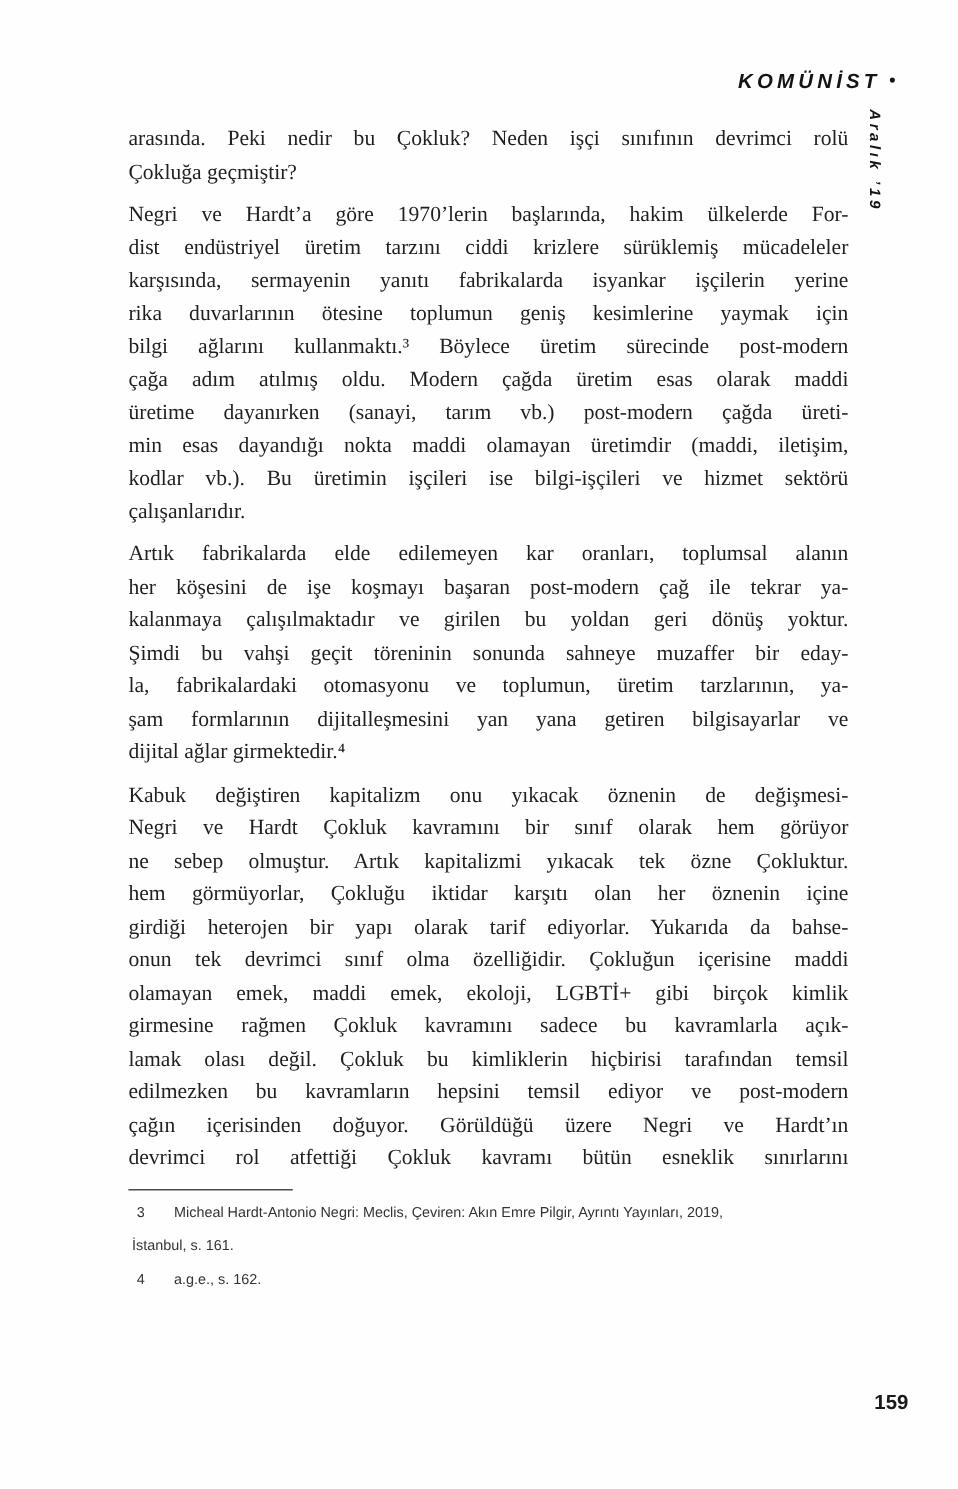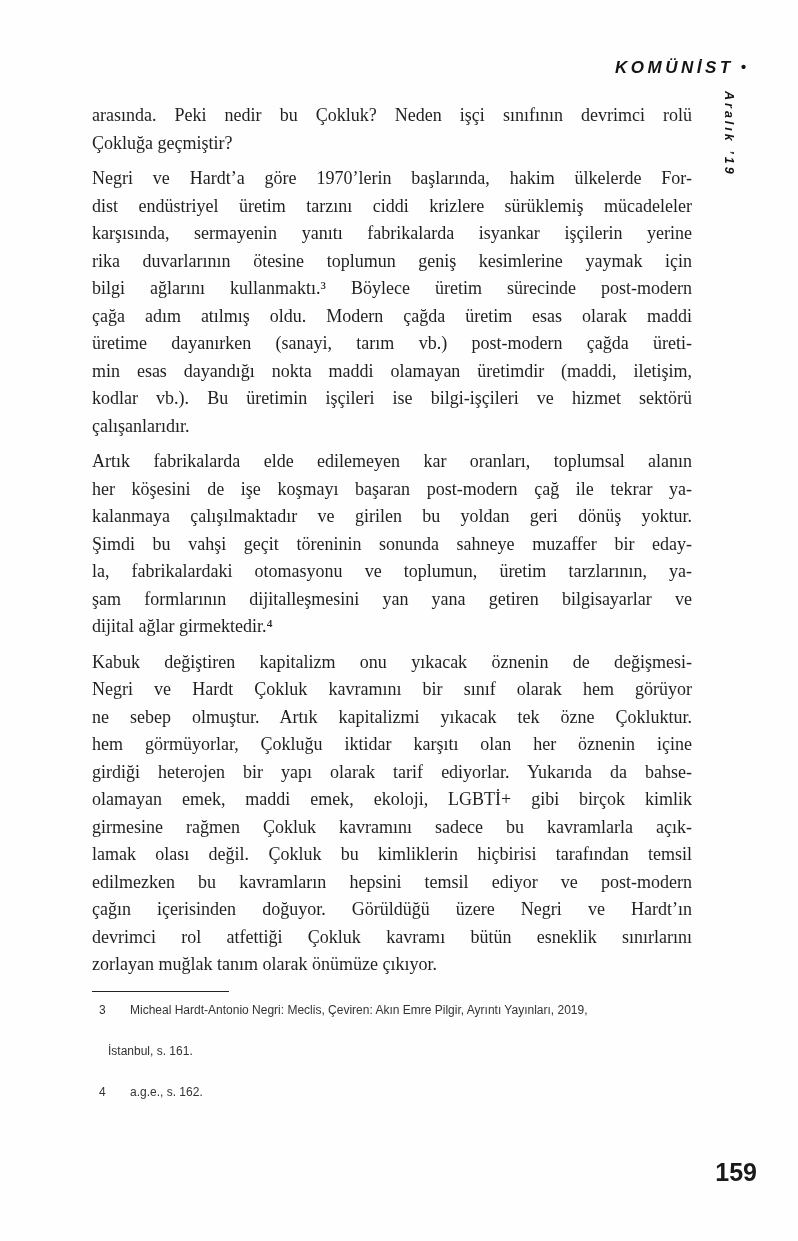--- a/index.html
+++ b/index.html
@@ -36,21 +36,21 @@
     writing-mode: vertical-rl;
     font-family: "Liberation Sans", sans-serif;
     font-weight: bold; font-style: italic;
     font-size: 12.5px; letter-spacing: 3px;
     color: #141414;
     white-space: nowrap;
   }
   
   .body-text {
     position: absolute;
-    left: 92px; top: 102px;
+    left: 107px; top: 102px;
     width: 600px;
     font-size: 18px;
     line-height: 27.5px;
     color: #1f1f1f;
   }
   .paragraph { margin: 0 0 8px 0; }
   .paragraph:last-of-type { margin-bottom: 12px; }
   .line {
     text-align: justify;
     text-align-last: justify;
@@ -70,28 +70,28 @@
     font-size: 12px;
     line-height: 25px;
     color: #333333;
   }
   .footnote { margin: 0; }
   .fn-num {
     display: inline-block;
     width: 31px;
     padding-left: 7px;
   }
-  .fn-line-cont { margin: 16px; }
+  .fn-line-cont { margin: 3px; }
   
   .page-number {
     position: absolute;
     top: 1160px; right: 41px;
     font-family: "Liberation Sans", sans-serif;
     font-weight: bold;
-    font-size: 25px;
+    font-size: 17px;
     line-height: 1;
     color: #1a1a1a;
   }
 </style>
 </head>
 <body>
 
 <div class="page">
 
   <div class="running-head">
@@ -126,27 +126,27 @@
           <div class="line">la, fabrikalardaki otomasyonu ve toplumun, üretim tarzlarının, ya-</div>
           <div class="line">şam formlarının dijitalleşmesini yan yana getiren bilgisayarlar ve</div>
           <div class="line para-end">dijital ağlar girmektedir.⁴</div>
         </div>
         <div class="paragraph">
           <div class="line">Kabuk değiştiren kapitalizm onu yıkacak öznenin de değişmesi-</div>
           <div class="line">Negri ve Hardt Çokluk kavramını bir sınıf olarak hem görüyor</div>
           <div class="line">ne sebep olmuştur. Artık kapitalizmi yıkacak tek özne Çokluktur.</div>
           <div class="line">hem görmüyorlar, Çokluğu iktidar karşıtı olan her öznenin içine</div>
           <div class="line">girdiği heterojen bir yapı olarak tarif ediyorlar. Yukarıda da bahse-</div>
+          <div class="line">onun tek devrimci sınıf olma özelliğidir. Çokluğun içerisine maddi</div>
           <div class="line">olamayan emek, maddi emek, ekoloji, LGBTİ+ gibi birçok kimlik</div>
           <div class="line">girmesine rağmen Çokluk kavramını sadece bu kavramlarla açık-</div>
           <div class="line">lamak olası değil. Çokluk bu kimliklerin hiçbirisi tarafından temsil</div>
           <div class="line">edilmezken bu kavramların hepsini temsil ediyor ve post-modern</div>
           <div class="line">çağın içerisinden doğuyor. Görüldüğü üzere Negri ve Hardt’ın</div>
           <div class="line">devrimci rol atfettiği Çokluk kavramı bütün esneklik sınırlarını</div>
-          <div class="line para-end">zorlayan muğlak tanım olarak önümüze çıkıyor.</div>
         </div>
       </div>
     <hr class="fn-sep">
     <div class="footnotes" id="footnotes-root">
         <div class="footnote">
           <div class="fn-line"><span class="fn-num">3</span><span>Micheal Hardt-Antonio Negri: Meclis, Çeviren: Akın Emre Pilgir, Ayrıntı Yayınları, 2019,</span></div>
           <div class="fn-line-cont">İstanbul, s. 161.</div>
         </div>
         <div class="footnote">
           <div class="fn-line"><span class="fn-num">4</span><span>a.g.e., s. 162.</span></div>

